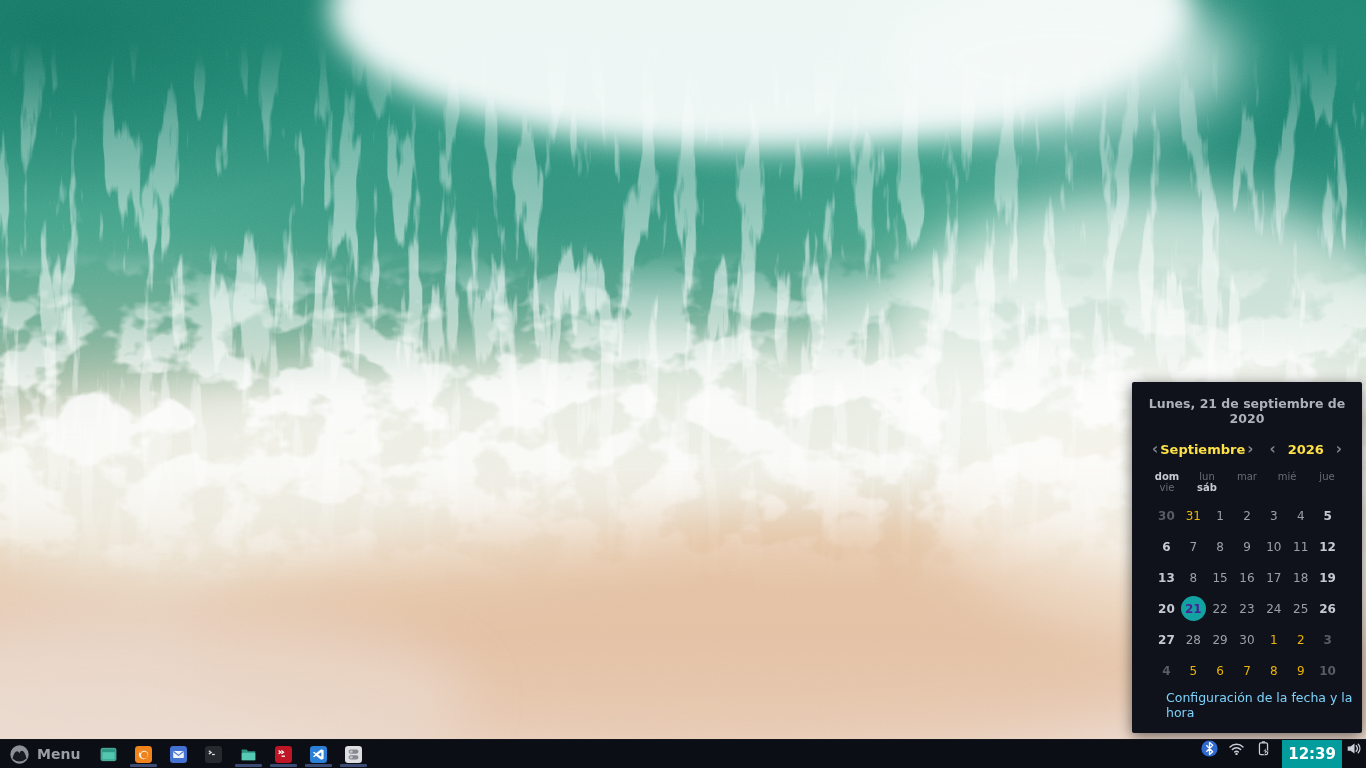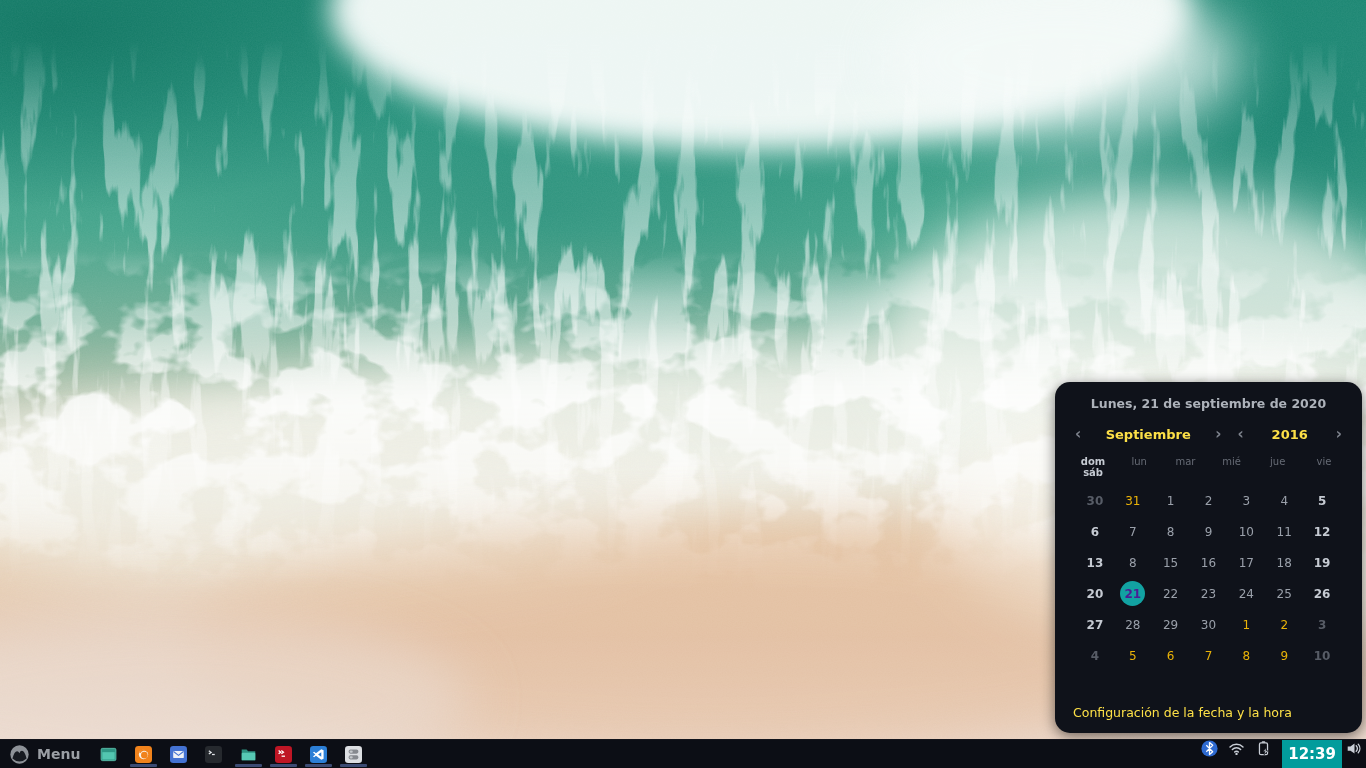--- a/index.html
+++ b/index.html
@@ -7,45 +7,45 @@
               font-family:"DejaVu Sans", sans-serif; cursor:default; }
   :root {
     --accent:#12a2a2; --clock-bg:#029c9c; --panel-bg:#0c0e15;
     --popup-bg:#0f121a; --underline:#3c4b73;
   }
   #screen { position:relative; width:1366px; height:768px; overflow:hidden; }
   .wallpaper { position:absolute; left:0; top:0; width:1366px; height:768px; }
 
   
   .calendar-popup {
-    position:absolute; top:382px; right:4px; width:307px; height:351px;
-    background:var(--popup-bg); border-radius:15px; z-index:4;
+    position:absolute; top:382px; right:4px; width:230px; height:351px;
+    background:var(--popup-bg); border-radius:2px; z-index:4;
     box-shadow:0 3px 14px rgba(0,0,0,.55); color:#9aa0aa;
   }
   .cal-title { margin-top:14px; text-align:center; font-weight:bold;
                font-size:12.5px; color:#adb2ba; }
   .cal-nav { display:flex; margin:16px 20px 0 20px; align-items:center; }
   .cal-nav .grp { display:flex; justify-content:space-between; align-items:center; }
   .grp.month { flex:1.4; margin-right:16px; }
   .grp.year  { flex:1; }
   .chev { color:#7e838d; font-size:15px; font-weight:bold; line-height:1; cursor:pointer; }
   .nav-label { font-weight:bold; font-size:13px; color:#fde047; }
-  .cal-weekdays { display:grid; grid-template-columns:repeat(6,1fr); margin:14px 15px 0; }
+  .cal-weekdays { display:grid; grid-template-columns:repeat(5,1fr); margin:14px 15px 0; }
   .wd { text-align:center; font-size:10px; color:#666b75; }
   .wd.we { color:#c5cad2; font-weight:bold; }
   .cal-grid { display:grid; grid-template-columns:repeat(7,1fr); grid-auto-rows:31px;
               margin:7px 21px 0; justify-items:center; align-items:center; }
   .day { width:25px; height:25px; border-radius:50%; display:flex; align-items:center;
          justify-content:center; font-size:12px; color:#9aa0aa; cursor:pointer; }
   .day.we { font-weight:bold; color:#c5cad2; }
   .day.out { color:#eab308; }
   .day.out.we { color:#575c66; }
   .day.sel { background:var(--accent); color:#4c1d95; font-weight:bold; }
-  .cal-footer { position:absolute; left:18px; bottom:13px; font-size:12.5px;
-                color:#fde047; cursor:pointer; }
+  .cal-footer { position:absolute; left:34px; bottom:13px; font-size:12.5px;
+                color:#7dd3fc; cursor:pointer; }
 
   
   .taskbar {
     position:absolute; left:0; bottom:0; width:1366px; height:29px;
     background:var(--panel-bg); display:flex; align-items:center; z-index:5;
     border-top:1px solid rgba(255,255,255,.03);
   }
   .menu-button { display:flex; align-items:center; gap:7px; height:100%;
                  padding:0 11px 0 9px; cursor:pointer; }
   .menu-label { color:#9b9fa5; font-weight:bold; font-size:14px; }
@@ -148,21 +148,21 @@
   <div class="calendar-popup">
     <div class="cal-title">Lunes, 21 de septiembre de 2020</div>
     <div class="cal-nav">
       <div class="grp month">
         <span class="chev">‹</span>
         <span class="nav-label">Septiembre</span>
         <span class="chev">›</span>
       </div>
       <div class="grp year">
         <span class="chev">‹</span>
-        <span class="nav-label">2016</span>
+        <span class="nav-label">2026</span>
         <span class="chev">›</span>
       </div>
     </div>
     <div class="cal-weekdays" id="weekdays">
         <span class="wd we">dom</span>
         <span class="wd">lun</span>
         <span class="wd">mar</span>
         <span class="wd">mié</span>
         <span class="wd">jue</span>
         <span class="wd">vie</span>

